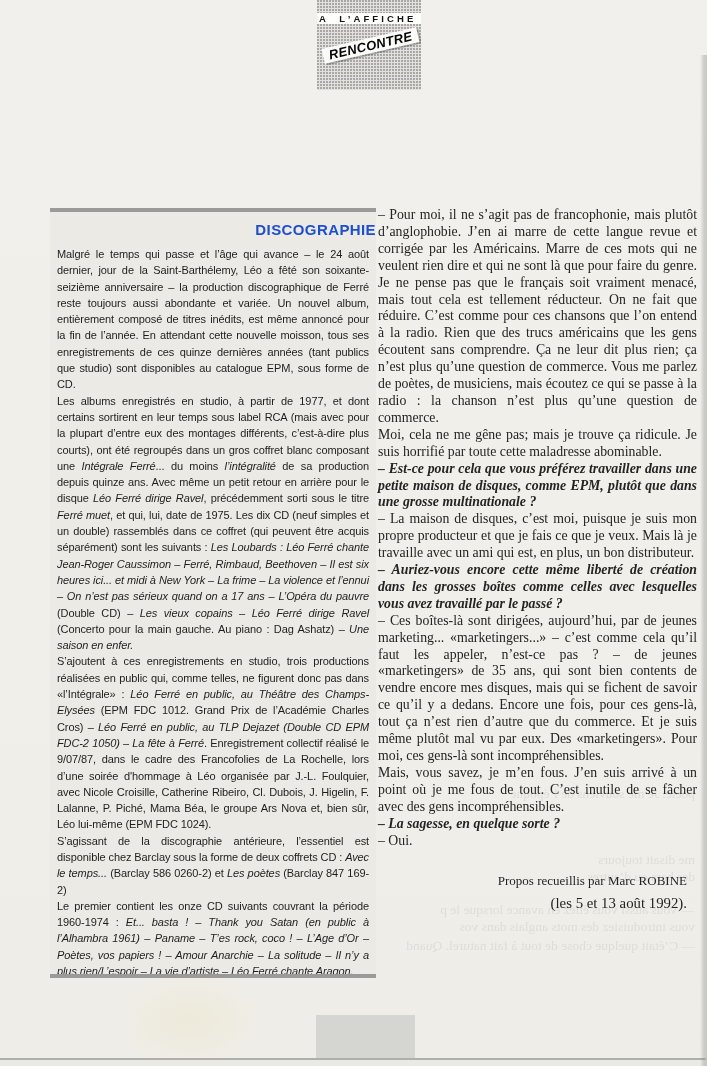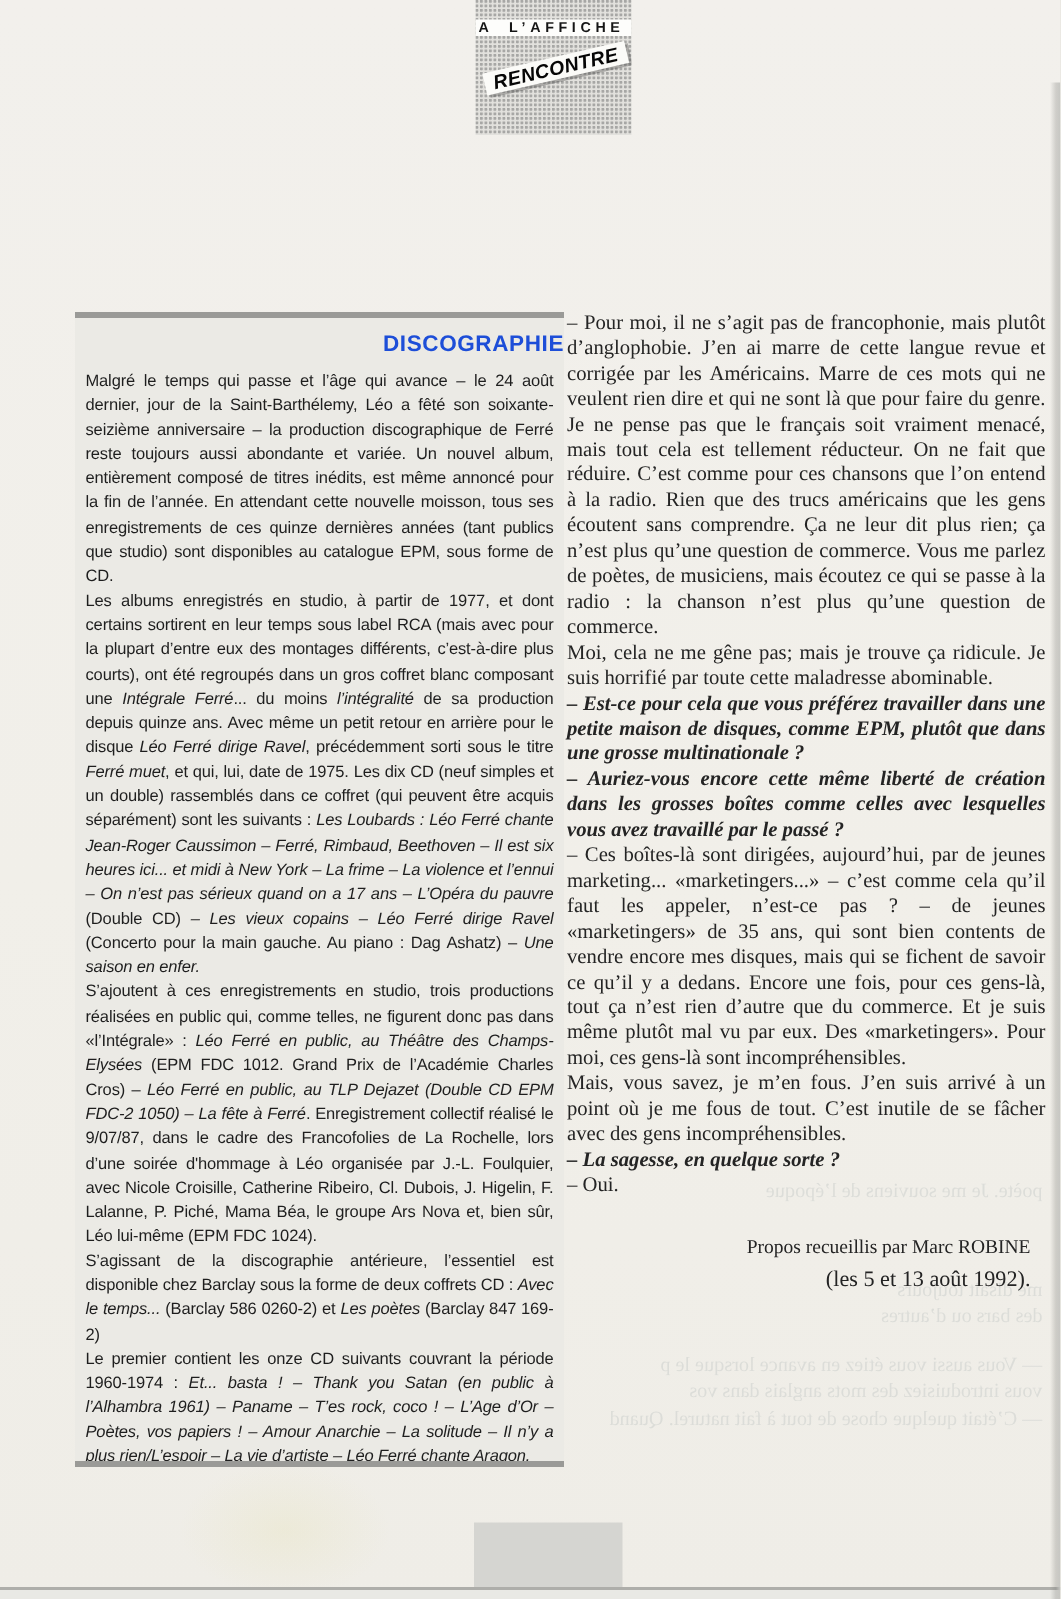--- a/index.html
+++ b/index.html
@@ -100,20 +100,21 @@
       <span class="bleed" style="left: 380px; top: 902px;">— Vous aussi vous étiez en avance lorsque le p</span>
       <span class="bleed" style="left: 380px; top: 919px;">vous introduisiez des mots anglais dans vos</span>
       <span class="bleed" style="left: 380px; top: 938px;">— C’était quelque chose de tout à fait naturel. Quand</span>
     </div>
 
   <section class="interview">
     <div>
         <p>– Pour moi, il ne s’agit pas de francophonie, mais plutôt d’anglophobie. J’en ai marre de cette langue revue et corrigée par les Américains. Marre de ces mots qui ne veulent rien dire et qui ne sont là que pour faire du genre. Je ne pense pas que le français soit vraiment menacé, mais tout cela est tellement réducteur. On ne fait que réduire. C’est comme pour ces chansons que l’on entend à la radio. Rien que des trucs américains que les gens écoutent sans comprendre. Ça ne leur dit plus rien; ça n’est plus qu’une question de commerce. Vous me parlez de poètes, de musiciens, mais écoutez ce qui se passe à la radio : la chanson n’est plus qu’une question de commerce.</p>
         <p>Moi, cela ne me gêne pas; mais je trouve ça ridicule. Je suis horrifié par toute cette maladresse abominable.</p>
         <p class="q">– Est-ce pour cela que vous préférez travailler dans une petite maison de disques, comme EPM, plutôt que dans une grosse multinationale ?</p>
+        <p>– La maison de disques, c’est moi, puisque je suis mon propre producteur et que je fais ce que je veux. Mais là je travaille avec un ami qui est, en plus, un bon distributeur.</p>
         <p class="q">– Auriez-vous encore cette même liberté de création dans les grosses boîtes comme celles avec lesquelles vous avez travaillé par le passé ?</p>
         <p>– Ces boîtes-là sont dirigées, aujourd’hui, par de jeunes marketing... «marketingers...» – c’est comme cela qu’il faut les appeler, n’est-ce pas ? – de jeunes «marketingers» de 35 ans, qui sont bien contents de vendre encore mes disques, mais qui se fichent de savoir ce qu’il y a dedans. Encore une fois, pour ces gens-là, tout ça n’est rien d’autre que du commerce. Et je suis même plutôt mal vu par eux. Des «marketingers». Pour moi, ces gens-là sont incompréhensibles.</p>
         <p>Mais, vous savez, je m’en fous. J’en suis arrivé à un point où je me fous de tout. C’est inutile de se fâcher avec des gens incompréhensibles.</p>
         <p class="q">– La sagesse, en quelque sorte ?</p>
         <p>– Oui.</p>
       </div>
     <p class="byline">Propos recueillis par Marc ROBINE</p>
     <p class="byline-date">(les 5 et 13 août 1992).</p>
   </section>
 

